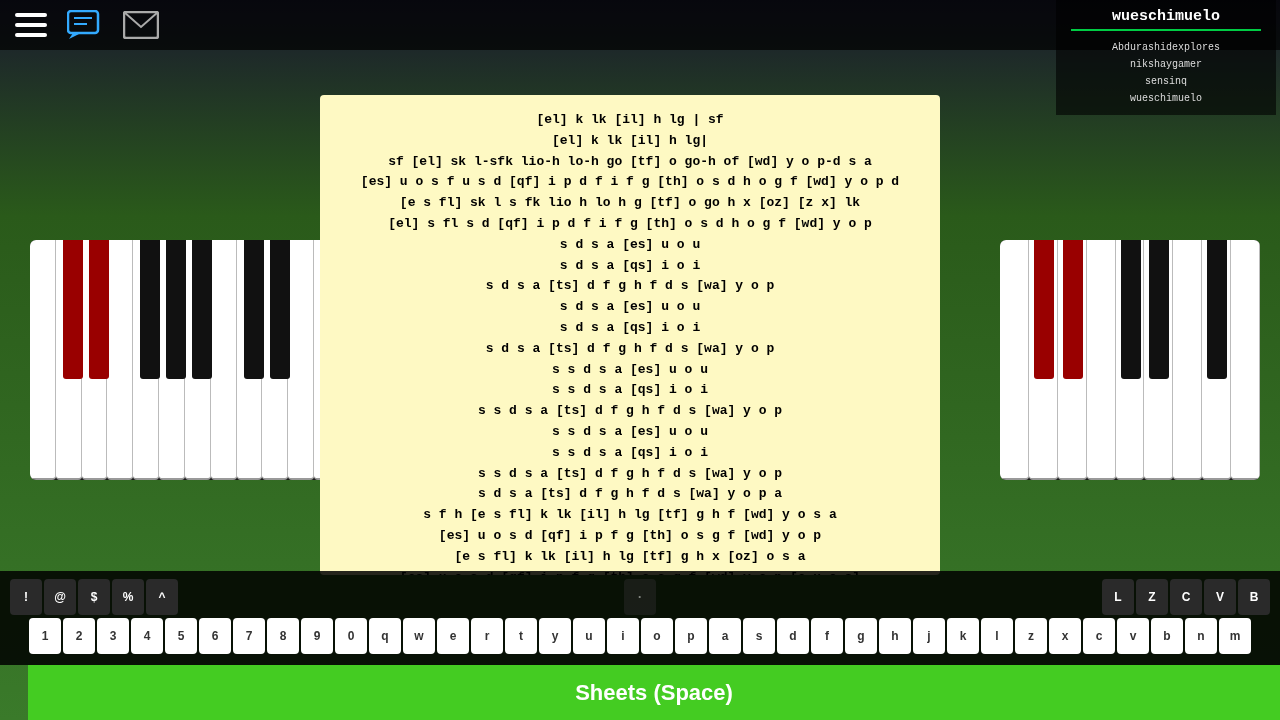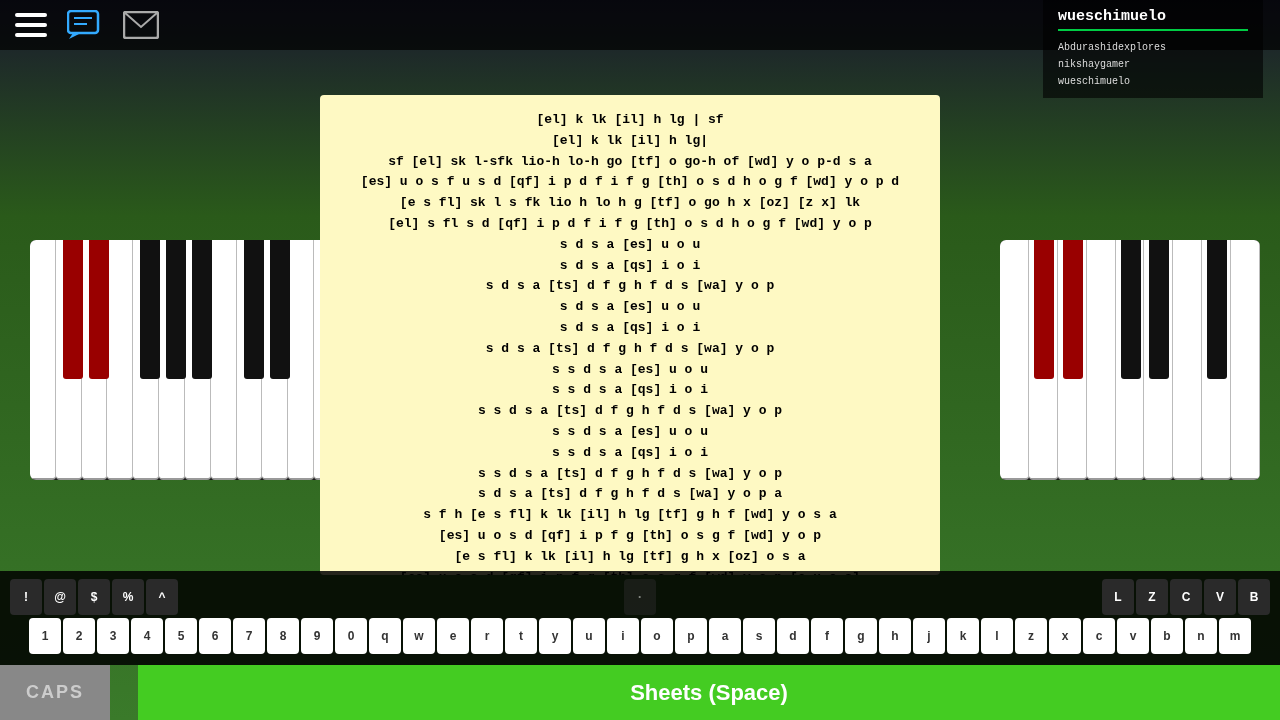--- a/index.html
+++ b/index.html
@@ -63,25 +63,26 @@
       width: 36px;
       height: 28px;
       color: #aaa;
       cursor: pointer;
     }
 
     
     .player-list {
       position: absolute;
       top: 0;
-      right: 17px;
+      right: 4px;
       width: 220px;
       background: rgba(0,0,0,0.6);
       padding: 8px 15px;
       z-index: 10;
+      text-align: center;
     }
     .player-list-username {
       color: white;
       font-size: 15px;
       font-weight: bold;
       margin-bottom: 4px;
     }
     .player-list-underline {
       height: 2px;
       background: #00cc44;
@@ -288,20 +289,21 @@
     <rect x="1" y="1" width="34" height="26" rx="2" fill="none" stroke="#aaa" stroke-width="2.5"></rect>
     <polyline points="1,1 18,16 35,1" stroke="#aaa" stroke-width="2" fill="none"></polyline>
   </svg>
 </div>
 
 <div class="player-list">
   <div class="player-list-username">wueschimuelo</div>
   <div class="player-list-underline"></div>
   <div class="player-list-item">Abdurashidexplores</div>
   <div class="player-list-item">nikshaygamer</div>
+  <div class="player-list-item">sensinq</div>
   <div class="player-list-item">wueschimuelo</div>
 </div>
 
 <div class="piano-container-left">
   <div class="piano-body" style="position:relative;">
 
     <div class="wkey"></div>
     <div class="wkey"></div>
     <div class="wkey"></div>
     <div class="wkey"></div>
@@ -428,15 +430,14 @@
     <button class="key-btn">x</button>
     <button class="key-btn">c</button>
     <button class="key-btn">v</button>
     <button class="key-btn">b</button>
     <button class="key-btn">n</button>
     <button class="key-btn">m</button>
   </div>
 </div>
 
 <div class="bottom-actions">
-  <button class="caps-btn">CAPS</button>
   <button class="sheets-btn">Sheets (Space)</button>
 </div>
 
 </body></html>

